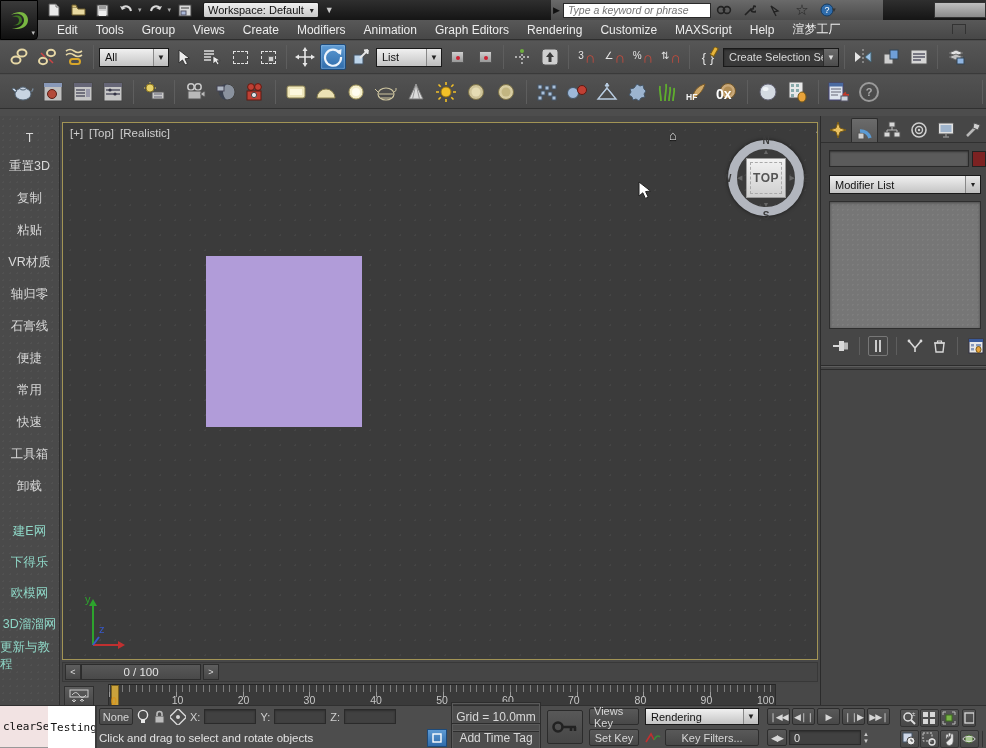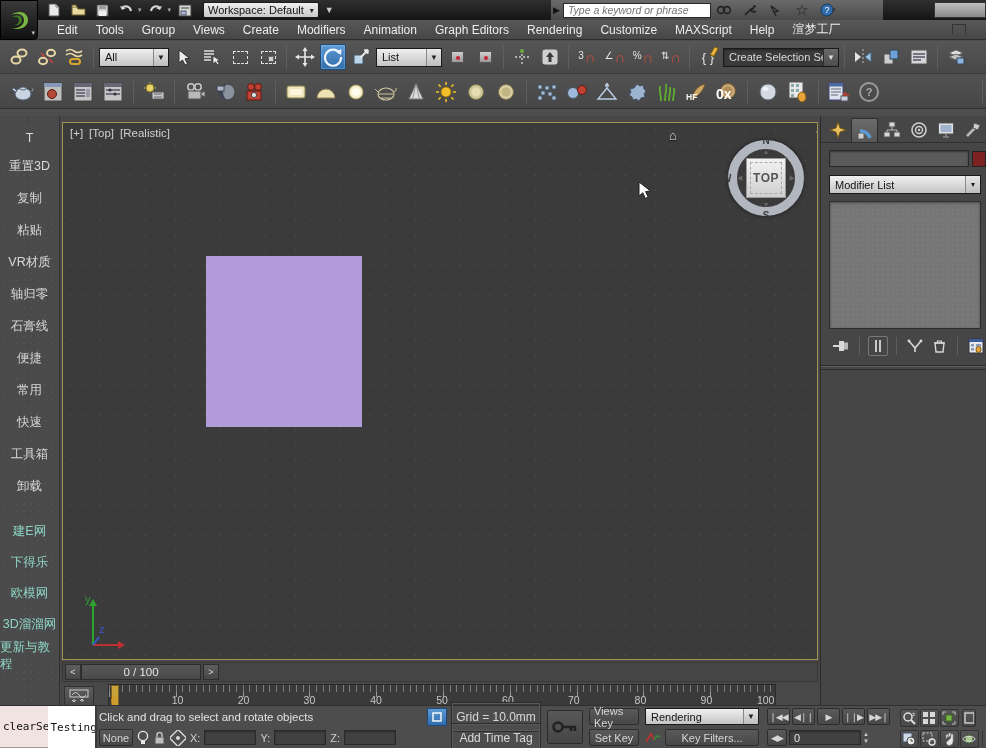--- a/index.html
+++ b/index.html
@@ -855,28 +855,20 @@
   </div>
 
   <div class="statusarea">
     <div class="listener">
       <span class="macro-line">clearSelection</span>
       <span class="listen-line">Testing for AU(</span>
     </div>
 
     <div class="s-col" style="width:352px">
       <div class="s-row">
-        <span class="prompt">Click and drag to select and rotate objects</span>
-        <span class="iso-btn">
-          <svg width="12" height="12" viewBox="0 0 12 12">
-              <rect x="2" y="2" width="8" height="8" fill="none" stroke="#fff" stroke-width="1.4"></rect>
-            </svg>
-        </span>
-      </div>
-      <div class="s-row">
         <span class="s-btn" style="width:34px">None</span>
         <span>
           <svg width="12" height="16" viewBox="0 0 12 16">
               <circle cx="6" cy="6" r="4.6" fill="none" stroke="#e8e8e8" stroke-width="1.4"></circle>
               <rect x="4" y="11" width="4" height="3" fill="#e8e8e8"></rect>
             </svg>
         </span>
         <span>
           <svg width="13" height="15" viewBox="0 0 13 15">
               <rect x="2" y="7" width="9" height="7" fill="#bcbcbc" stroke="#555"></rect>
@@ -889,20 +881,28 @@
               <circle cx="8" cy="8" r="2" fill="#d8d8d8"></circle>
             </svg>
         </span>
         <span class="s-lbl">X:</span>
         <input class="s-field" style="">
         <span class="s-lbl">Y:</span>
         <input class="s-field" style="">
         <span class="s-lbl">Z:</span>
         <input class="s-field" style="">
       </div>
+      <div class="s-row">
+        <span class="prompt">Click and drag to select and rotate objects</span>
+        <span class="iso-btn">
+          <svg width="12" height="12" viewBox="0 0 12 12">
+              <rect x="2" y="2" width="8" height="8" fill="none" stroke="#fff" stroke-width="1.4"></rect>
+            </svg>
+        </span>
+      </div>
     </div>
 
     <div class="s-col" style="width:94px">
       <div class="s-row">
         <span class="flatbox">Grid = 10.0mm</span>
       </div>
       <div class="s-row">
         <span class="flatbox">Add Time Tag</span>
       </div>
     </div>

